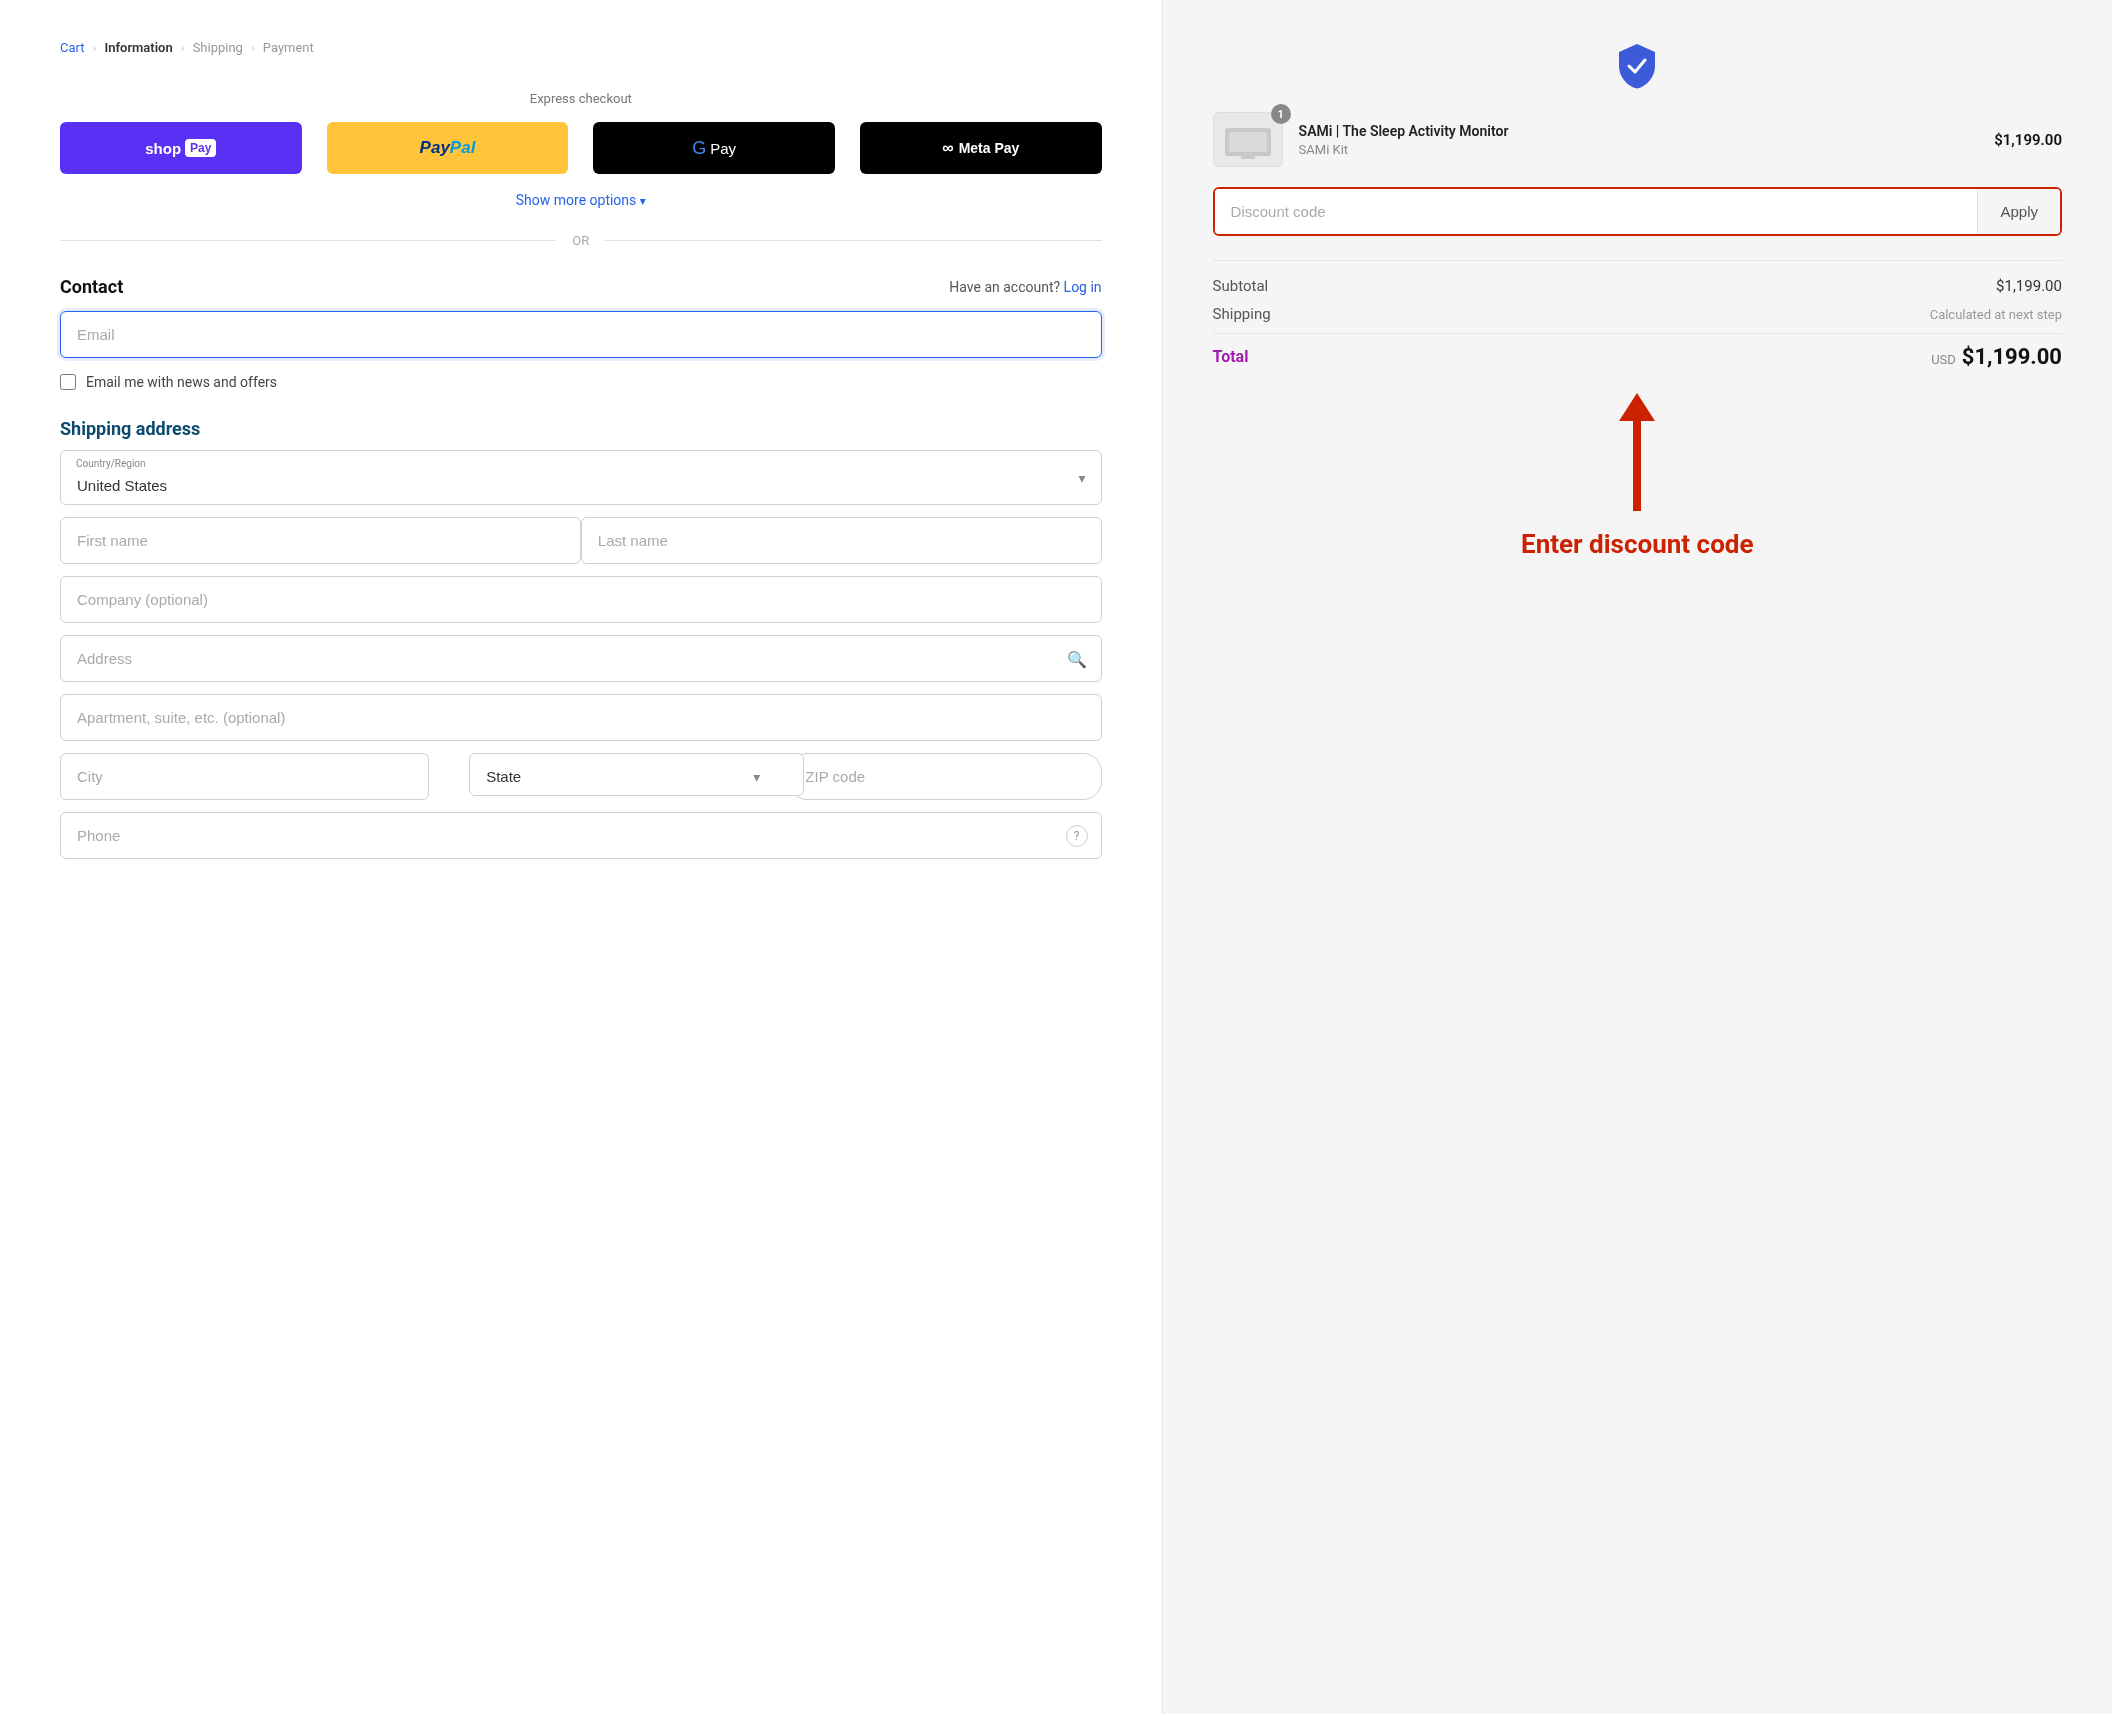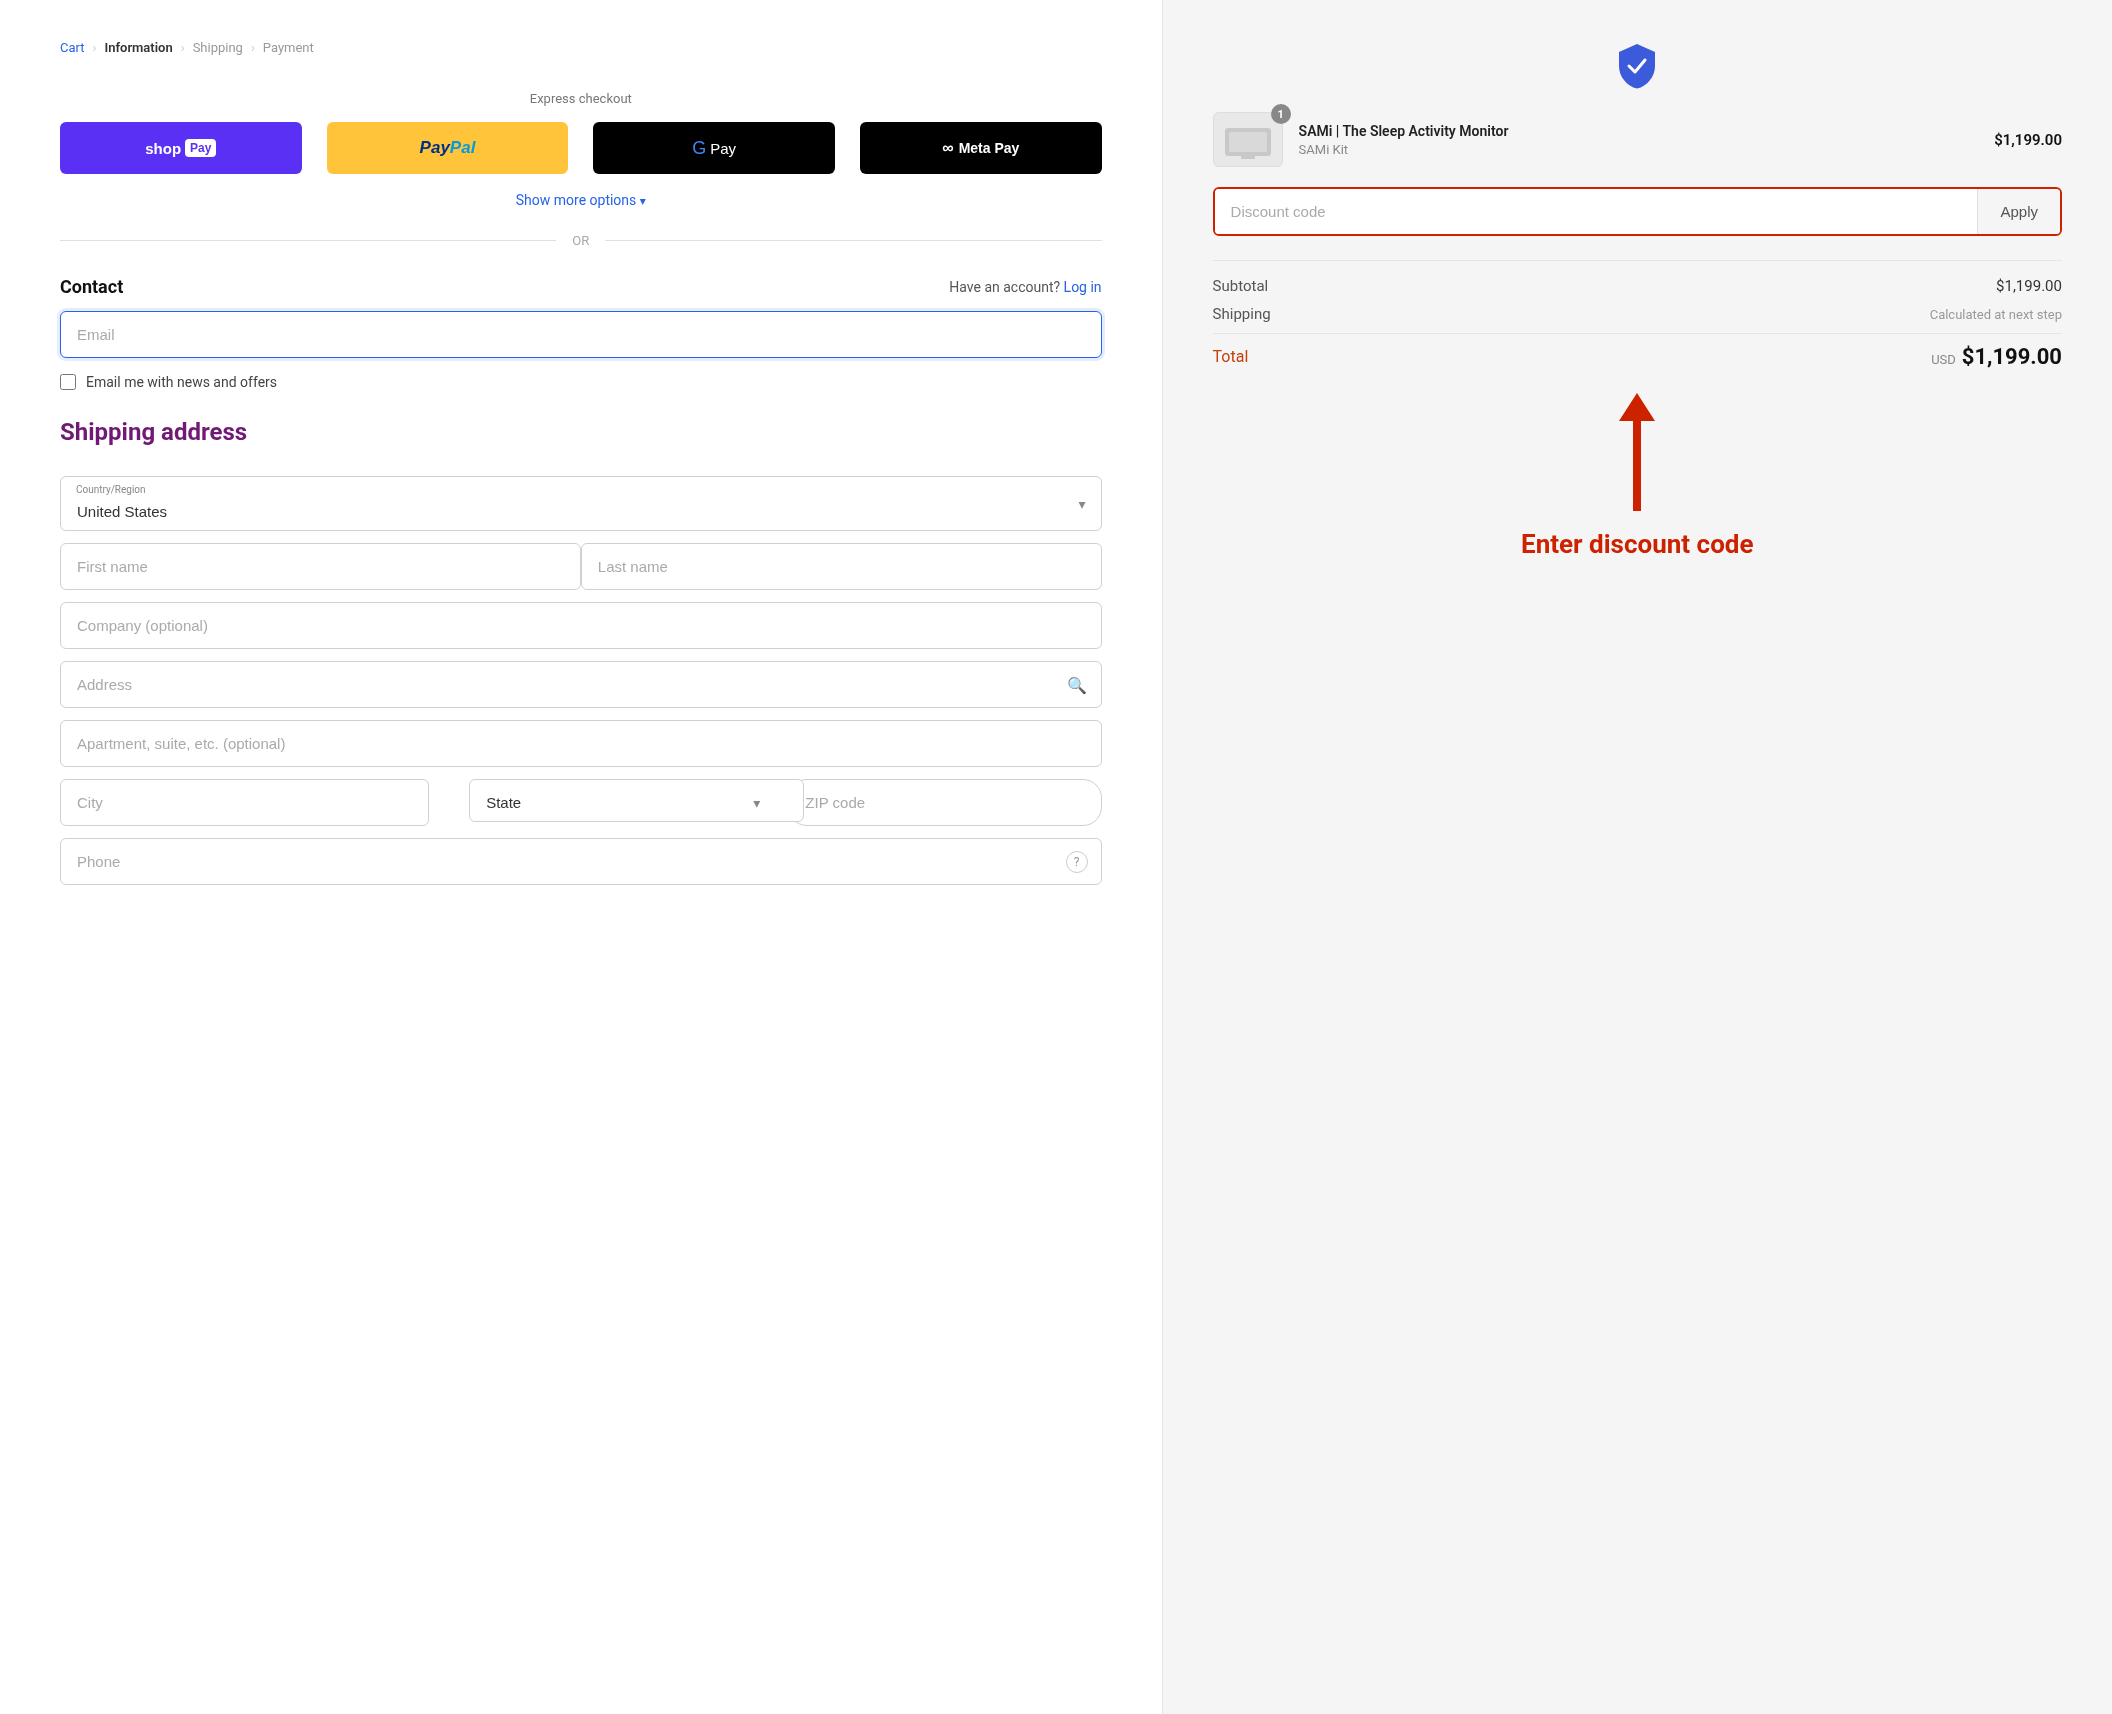--- a/index.html
+++ b/index.html
@@ -162,24 +162,24 @@
     .checkbox-row input[type="checkbox"] {
       width: 16px;
       height: 16px;
       border: 1.5px solid #ccc;
       border-radius: 3px;
       cursor: pointer;
     }
 
     
     .shipping-title {
-      font-size: 24px;
+      font-size: 18px;
       font-weight: 700;
-      color: #701a75;
-      margin-bottom: 30px;
+      color: #0c4a6e;
+      margin-bottom: 11px;
     }
 
     
     .select-wrapper {
       position: relative;
       margin-bottom: 12px;
     }
     .select-label {
       position: absolute;
       top: 8px;
@@ -392,22 +392,22 @@
     .grand-total-row {
       display: flex;
       justify-content: space-between;
       align-items: center;
       padding-top: 10px;
       border-top: 1px solid #e5e5e5;
       margin-top: 4px;
     }
     .grand-total-row .label {
       font-size: 16px;
-      font-weight: 400;
-      color: #c2410c;
+      font-weight: 700;
+      color: #a21caf;
     }
     .grand-total-row .value {
       font-size: 22px;
       font-weight: 700;
       color: #111;
     }
     .grand-total-row .usd-label {
       font-size: 13px;
       color: #888;
       margin-right: 6px;

